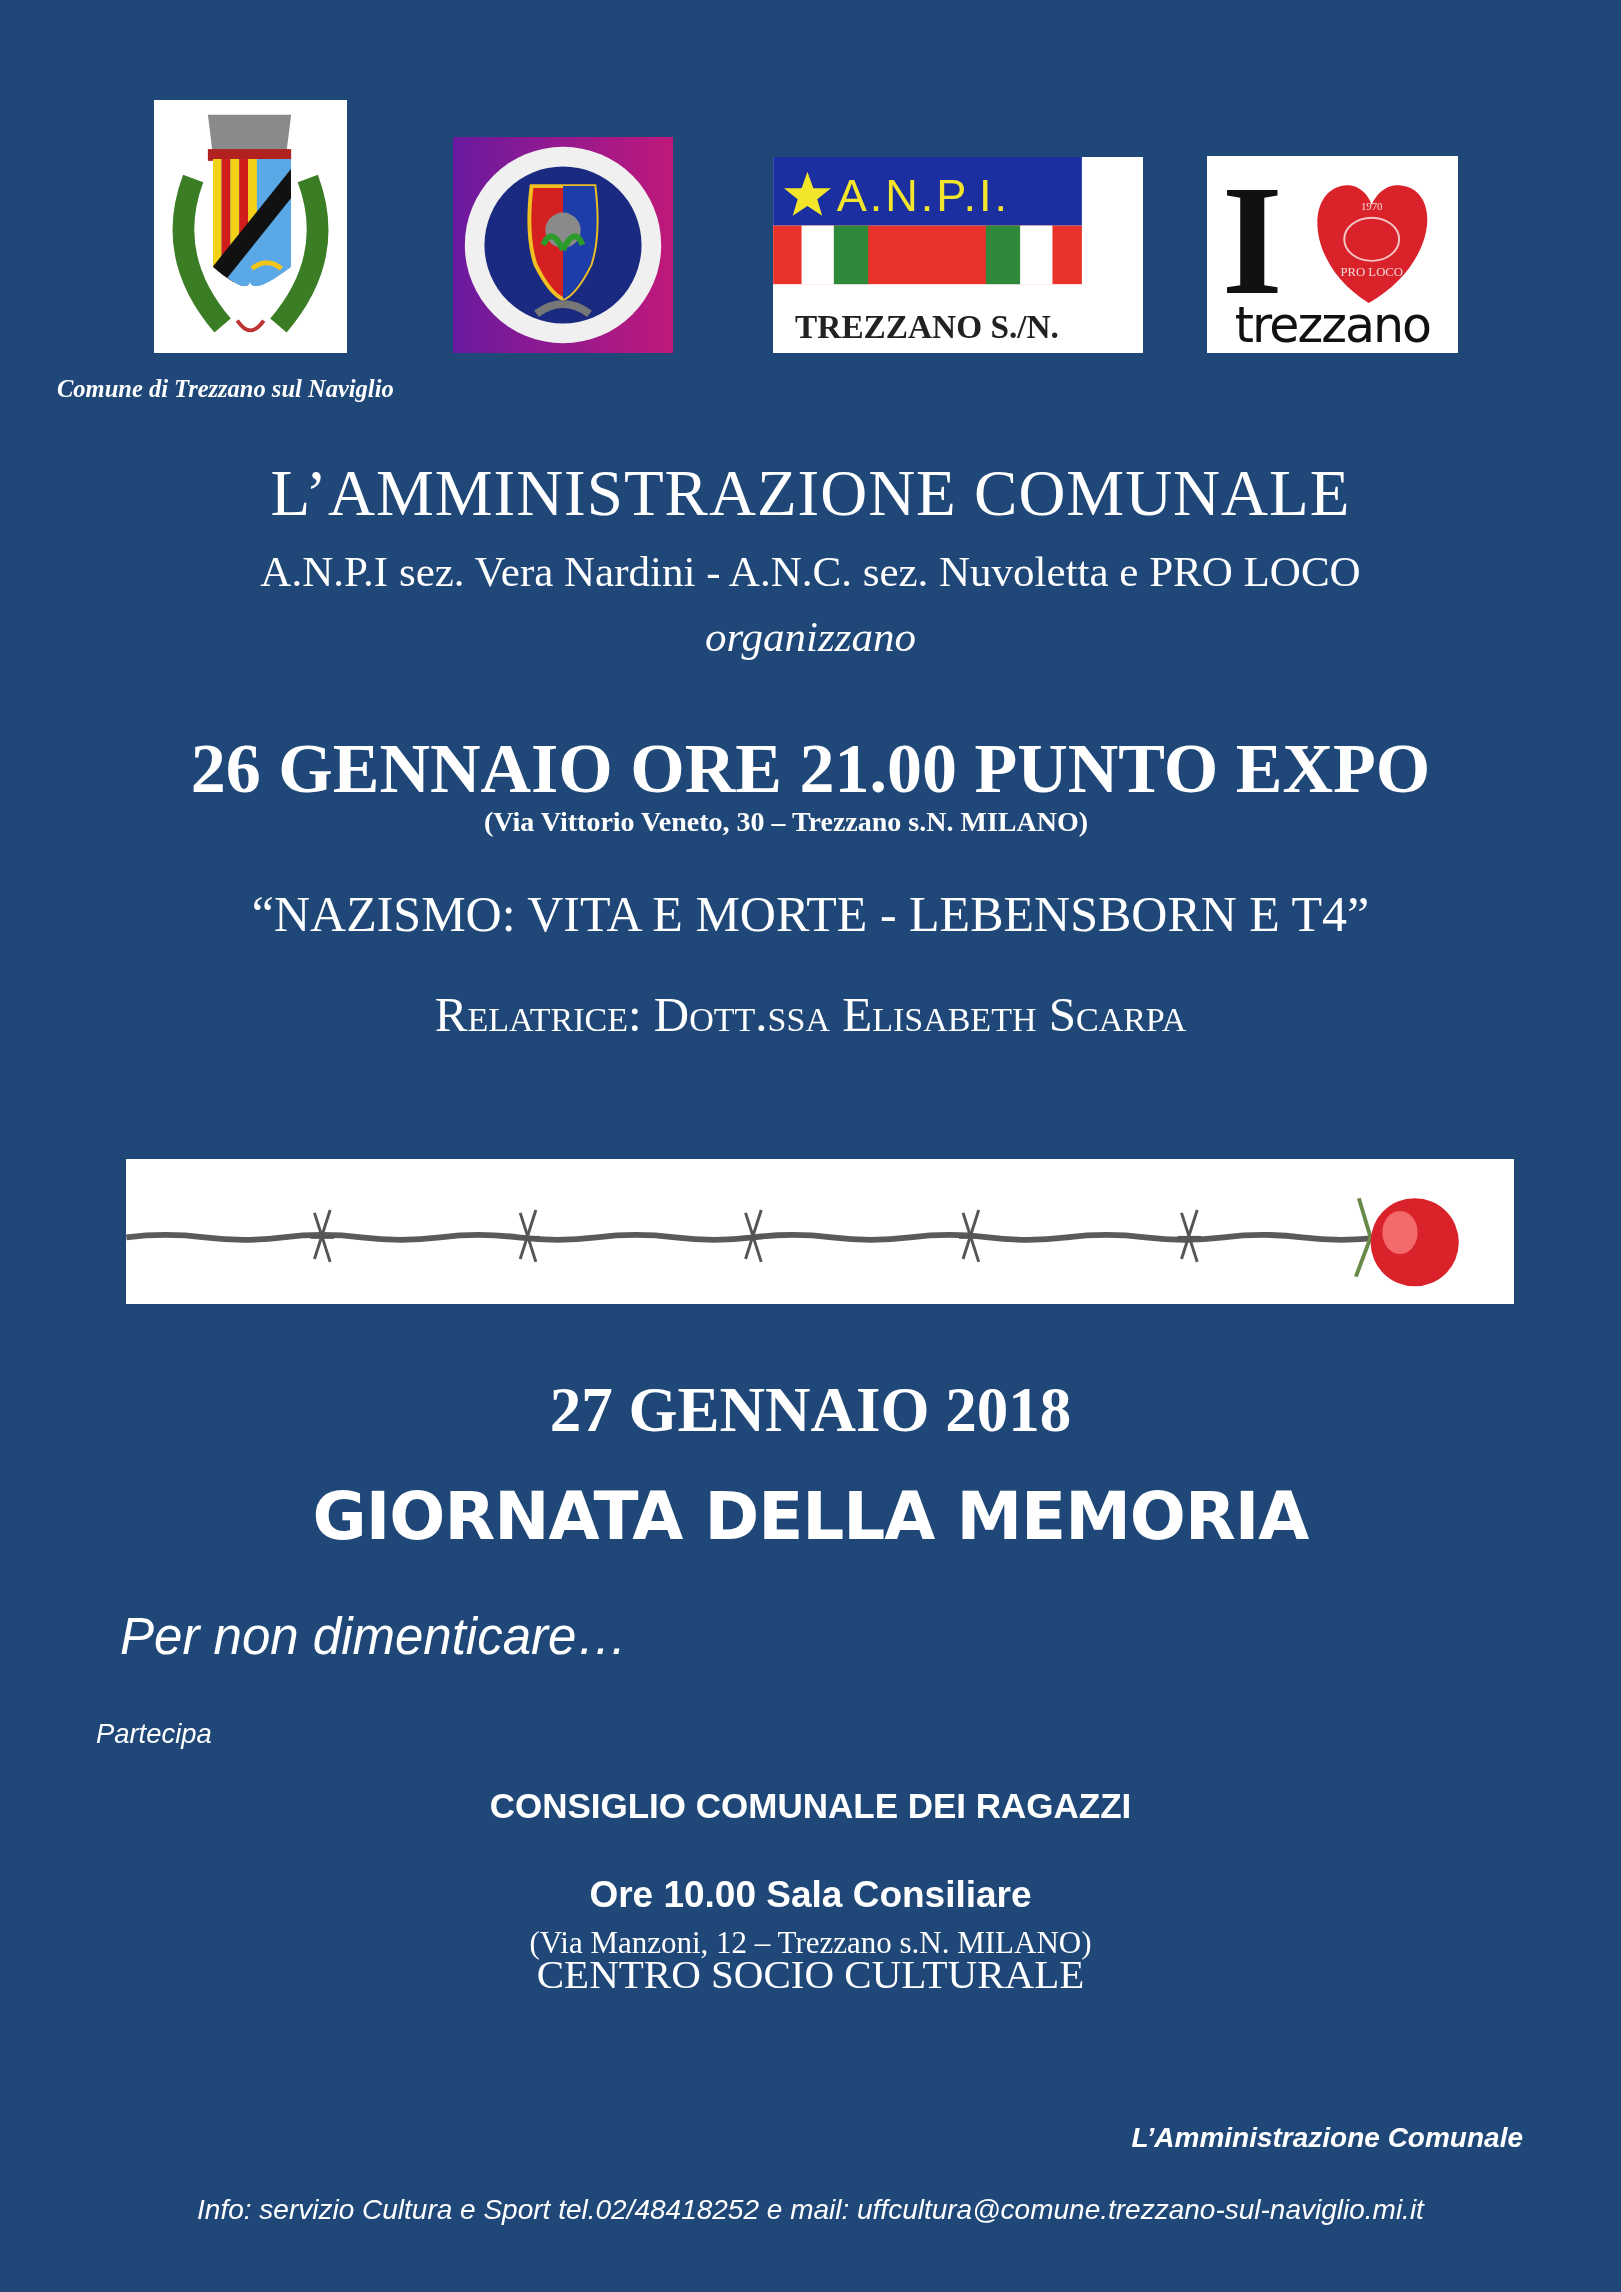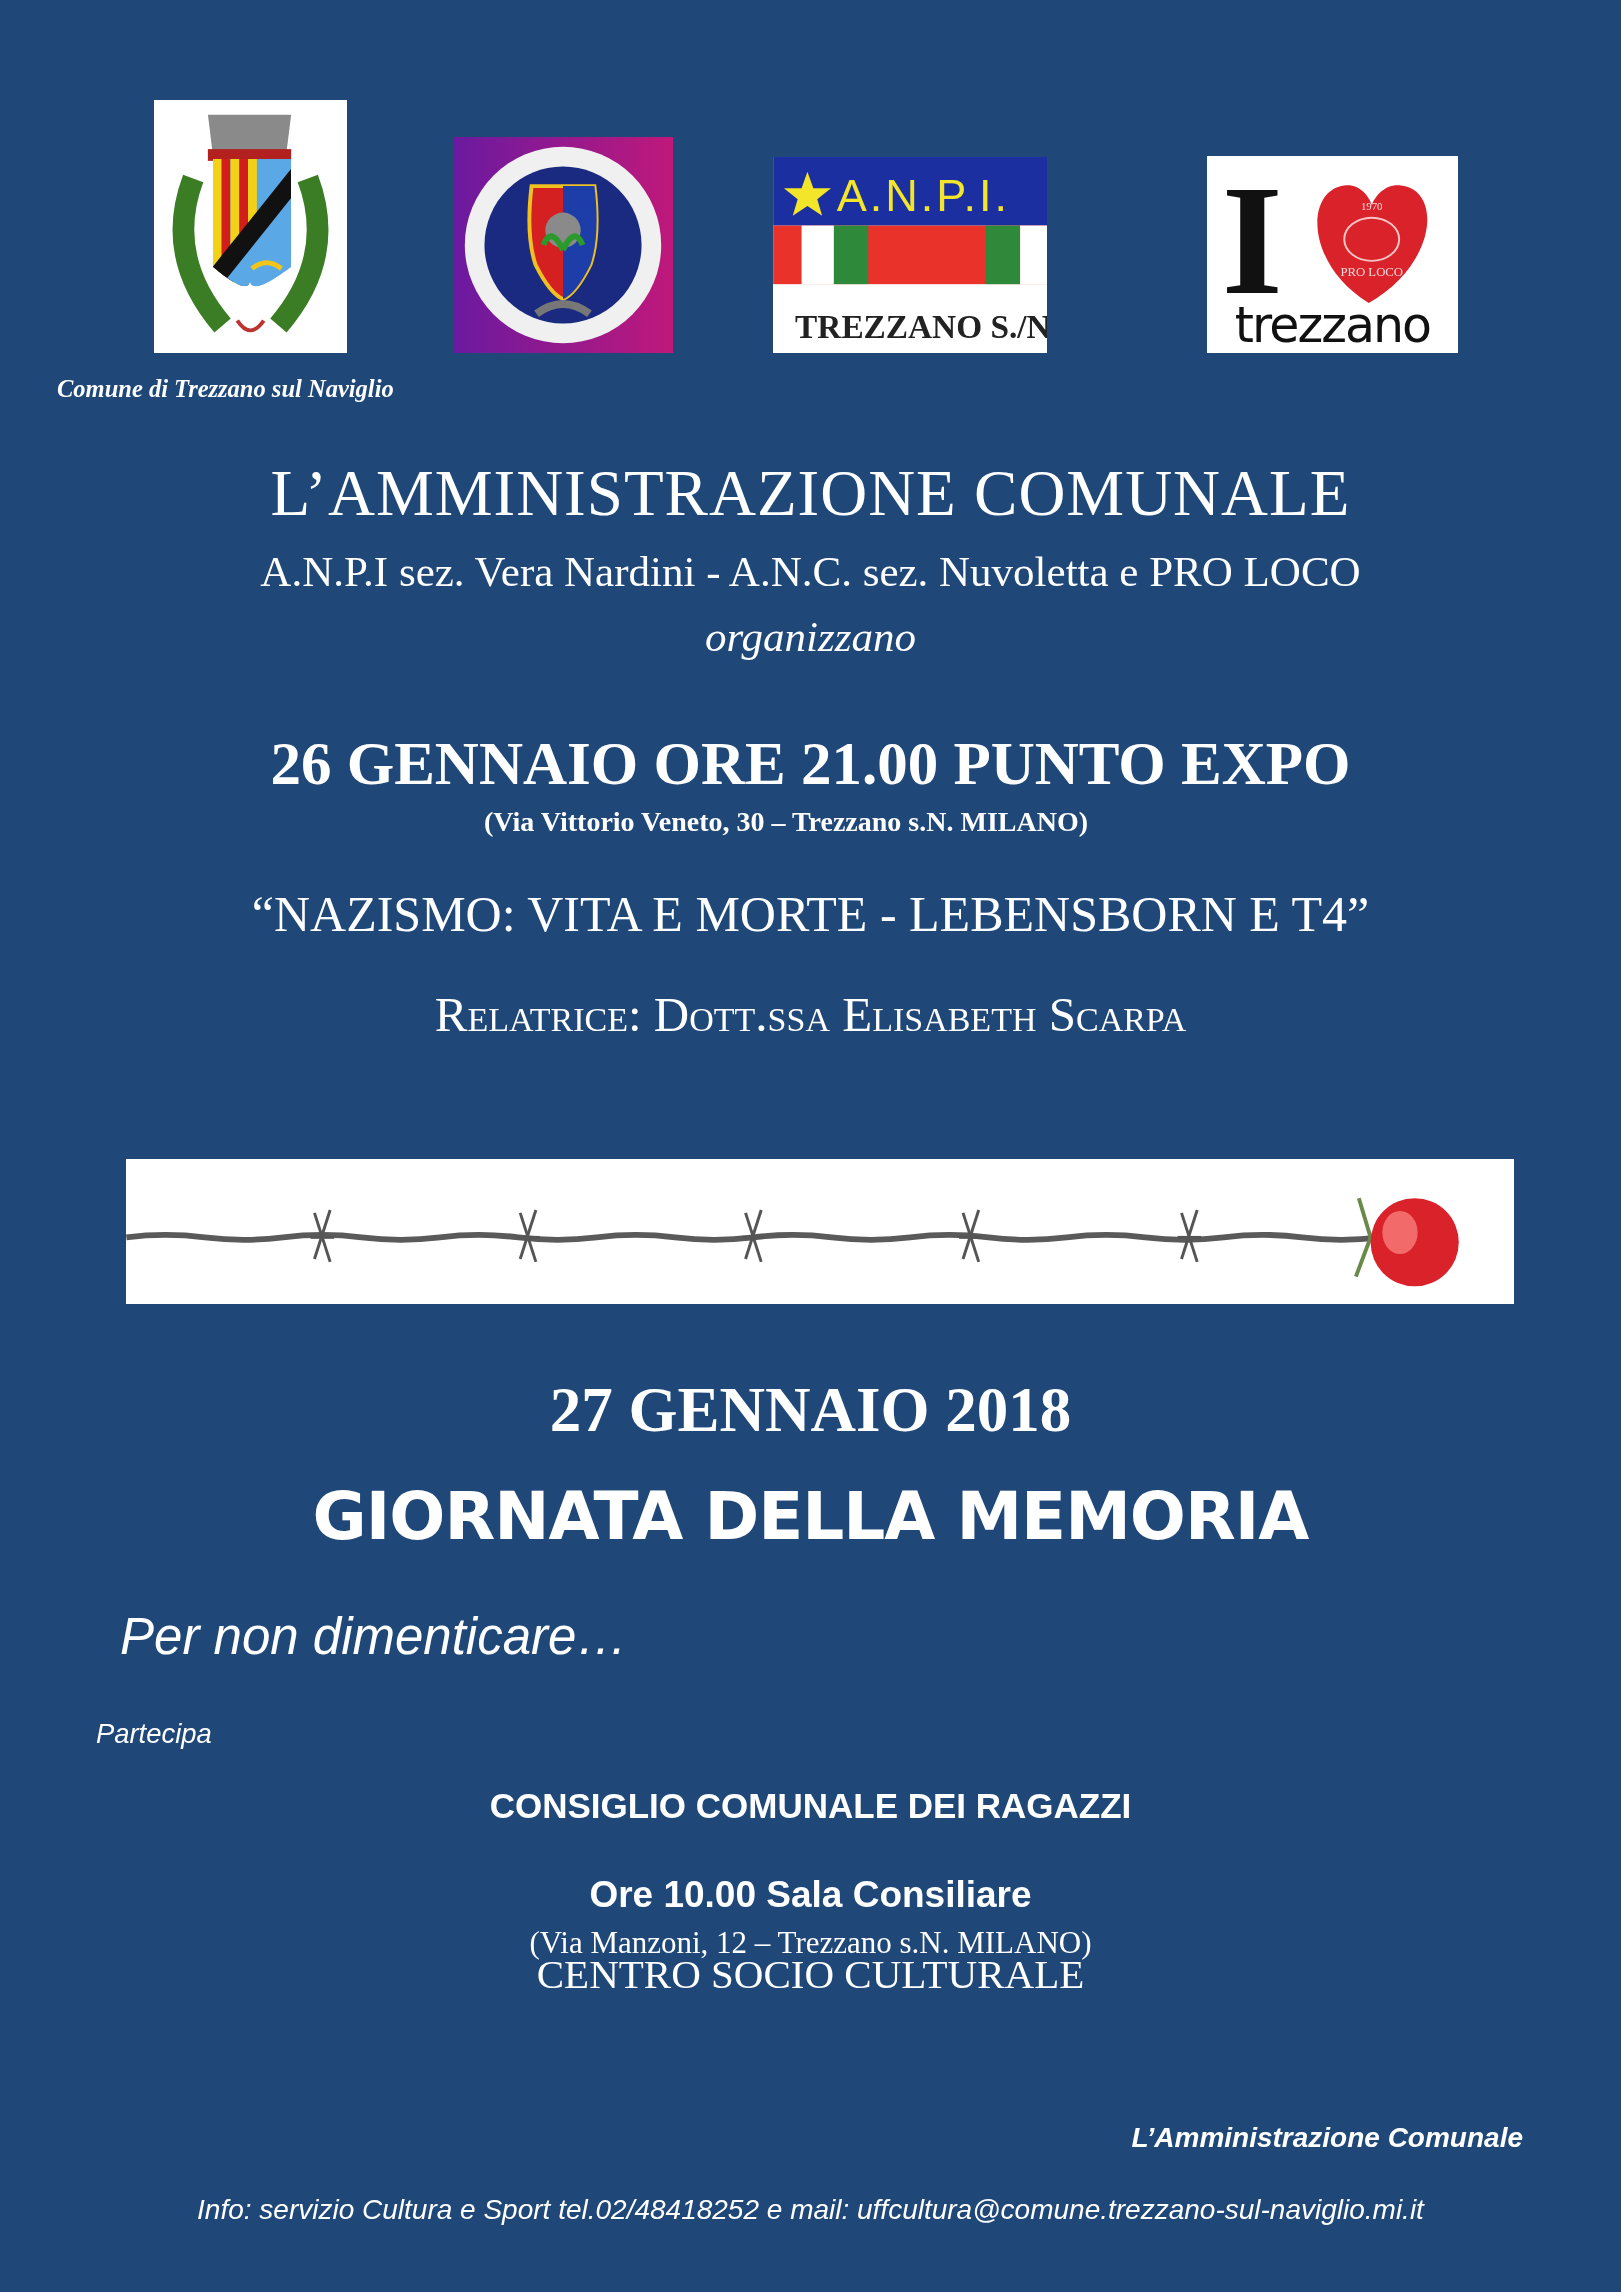--- a/index.html
+++ b/index.html
@@ -11,34 +11,34 @@
     overflow: hidden;
     font-family: "Liberation Serif", serif;
   }
   .abs { position: absolute; }
   .center { left: 0; right: 0; text-align: center; }
 
   
   .logo { position: absolute; background: #fff; overflow: hidden; }
   #logo-comune { left: 154px; top: 100px; width: 193px; height: 253px; }
   #logo-anc { left: 453px; top: 137px; width: 220px; height: 216px; background: linear-gradient(90deg,#6a1aa0,#c0187a); }
-  #logo-anpi { left: 773px; top: 157px; width: 274px; height: 196px; }
+  #logo-anpi { left: 773px; top: 157px; width: 370px; height: 196px; }
   #logo-proloco { left: 1207px; top: 156px; width: 251px; height: 197px; }
 
   .caption-comune {
     left: 57px; top: 375px;
     font-family: "Liberation Serif", serif;
     font-style: italic; font-weight: bold;
     font-size: 24.5px;
   }
 
   .t1 { top: 456px; font-size: 65px; letter-spacing: 1px; }
   .t2 { top: 547px; font-size: 43px; }
   .t3 { top: 612px; font-size: 43px; font-style: italic; }
-  .t4 { top: 729px; font-size: 61px; font-weight: bold; }
+  .t4 { top: 729px; font-size: 70px; font-weight: bold; }
   .t5 { top: 806px; font-size: 28px; font-weight: bold; left: 484px; }
   .t6 { top: 885px; font-size: 50px; }
   .t7 { top: 986px; font-size: 49px; font-variant: small-caps; }
 
   .banner { left: 126px; top: 1159px; width: 1388px; height: 145px; background: #fff; }
 
   .t8 { top: 1374px; font-size: 63px; font-weight: bold; text-align: center; }
   .t9 { top: 1478px; font-size: 66px; font-weight: bold; font-family: "DejaVu Sans", sans-serif; letter-spacing: -1px; }
   .t10 { left: 96px; top: 1607px; font-size: 51px; font-style: italic; font-family: "Liberation Sans", sans-serif; margin-left: 24px; }
   .t11 { left: 96px; top: 1718px; font-size: 27.4px; font-style: italic; font-family: "Liberation Sans", sans-serif; }

